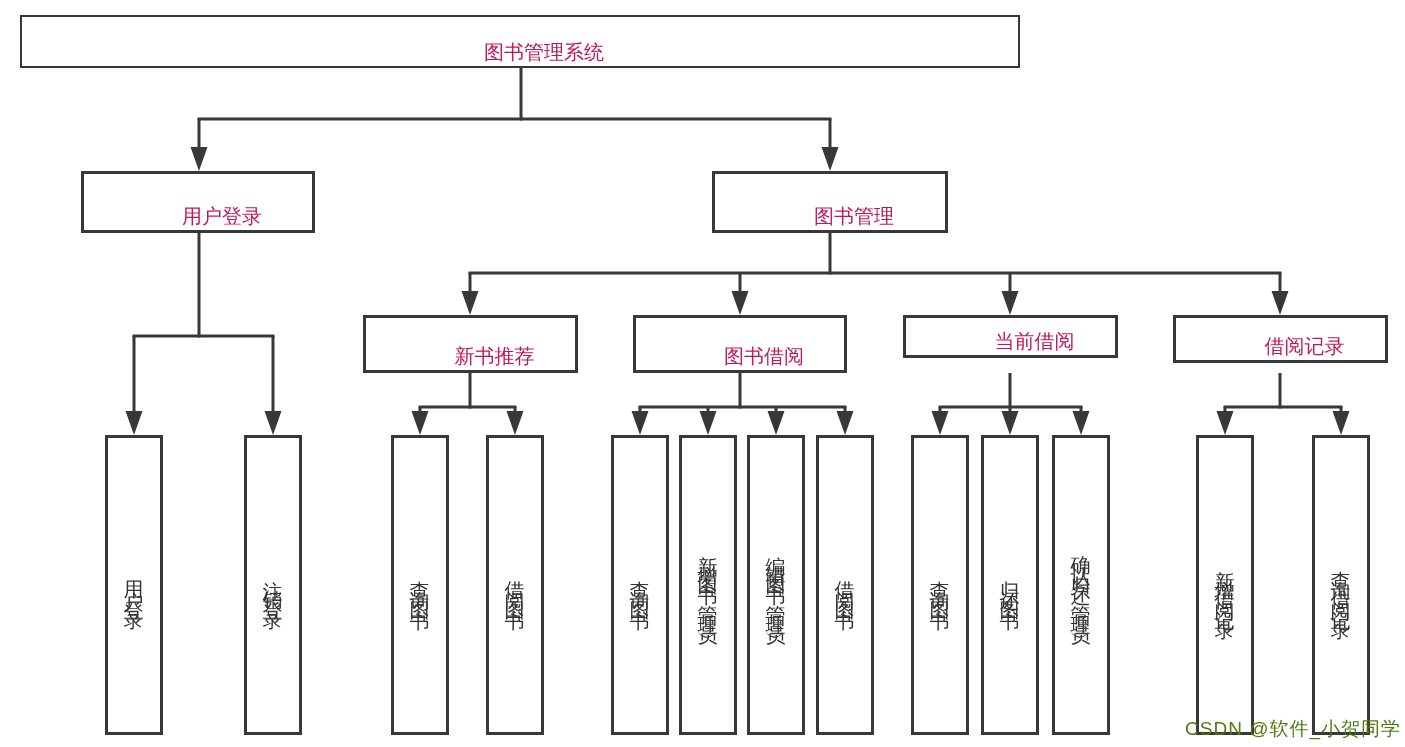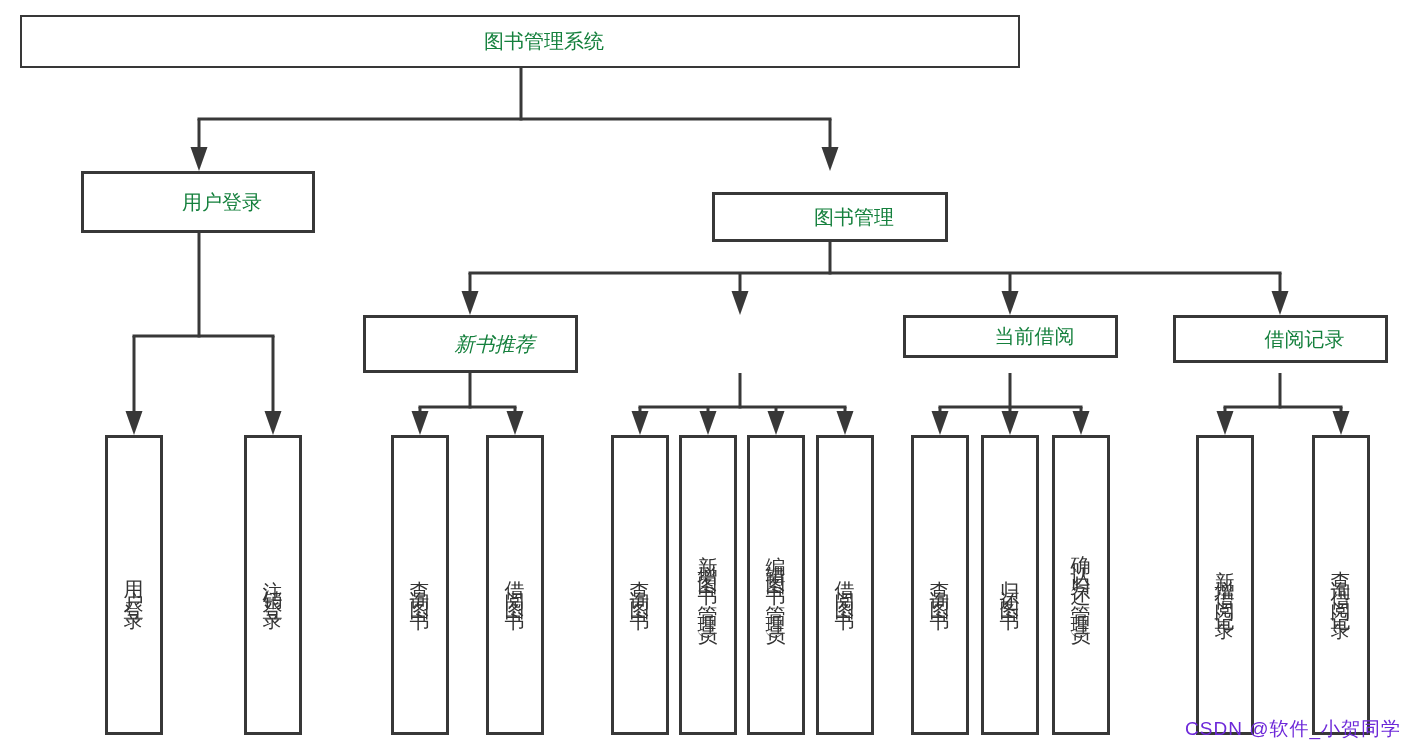--- a/index.html
+++ b/index.html
@@ -18,25 +18,25 @@
   .wires {
     position: absolute;
     left: 0; top: 0;
     z-index: 0;
   }
   .node {
     position: absolute;
     background: #ffffff;
     border: 3px solid #383838;
     display: flex;
-    align-items: center;
+    align-items: flex-end;
     justify-content: center;
     z-index: 1;
     font-size: 20px;
-    color: #15803d;
+    color: #be185d;
     padding-left: 48px;
   }
   .node.root { border-width: 2px; }
   .leaf {
     position: absolute;
     top: 435px;
     width: 58px;
     height: 300px;
     background: #ffffff;
     border: 3px solid #383838;
@@ -50,22 +50,22 @@
     text-orientation: mixed;
     font-size: 20px;
     letter-spacing: 10px;
     color: #333333;
     line-height: 1;
     white-space: nowrap;
   }
   
   #n-root        { left: 20px;   top: 15px;  width: 1000px; height: 53px; }
   #n-user-login  { left: 81px;   top: 171px; width: 234px;  height: 62px; }
-  #n-book-mgmt   { left: 712px;  top: 171px; width: 236px;  height: 50px; margin-top: 21px; }
-  #n-s0          { left: 363px;  top: 315px; width: 215px;  height: 58px; font-style: italic; }
+  #n-book-mgmt   { left: 712px;  top: 171px; width: 236px;  height: 62px; }
+  #n-s0          { left: 363px;  top: 315px; width: 215px;  height: 58px; }
   #n-s1          { left: 633px;  top: 315px; width: 214px;  height: 58px; }
   #n-s2          { left: 903px;  top: 315px; width: 215px;  height: 43px; }
   #n-s3          { left: 1173px; top: 315px; width: 215px;  height: 48px; }
   
   #l-ul-0 { left: 105px; }
   #l-ul-1 { left: 244px; }
   #l-s0-0 { left: 391px; }
   #l-s0-1 { left: 486px; }
   #l-s1-0 { left: 611px; }
   #l-s1-1 { left: 679px; }
@@ -74,21 +74,21 @@
   #l-s2-0 { left: 911px; }
   #l-s2-1 { left: 981px; }
   #l-s2-2 { left: 1052px; }
   #l-s3-0 { left: 1196px; }
   #l-s3-1 { left: 1312px; }
   .watermark {
     position: absolute;
     right: 4px;
     bottom: 5px;
     font-size: 19px;
-    color: #6d28d9;
+    color: #4d7c0f;
     z-index: 10;
     letter-spacing: 1px;
   }
 </style>
 </head>
 <body>
 
 <div class="canvas">
 
   <svg class="wires" width="1405" height="747" viewBox="0 0 1405 747">
@@ -163,20 +163,23 @@
     <span>用户登录</span>
   </div>
 
   <div class="node" id="n-book-mgmt">
     <span>图书管理</span>
   </div>
 
   <div class="node" id="n-s0">
     <span>新书推荐</span>
   </div>
+  <div class="node" id="n-s1">
+    <span>图书借阅</span>
+  </div>
   <div class="node" id="n-s2">
     <span>当前借阅</span>
   </div>
   <div class="node" id="n-s3">
     <span>借阅记录</span>
   </div>
 
   <div class="leaf" id="l-ul-0">
     <span class="vtext">用户登录</span>
   </div>

